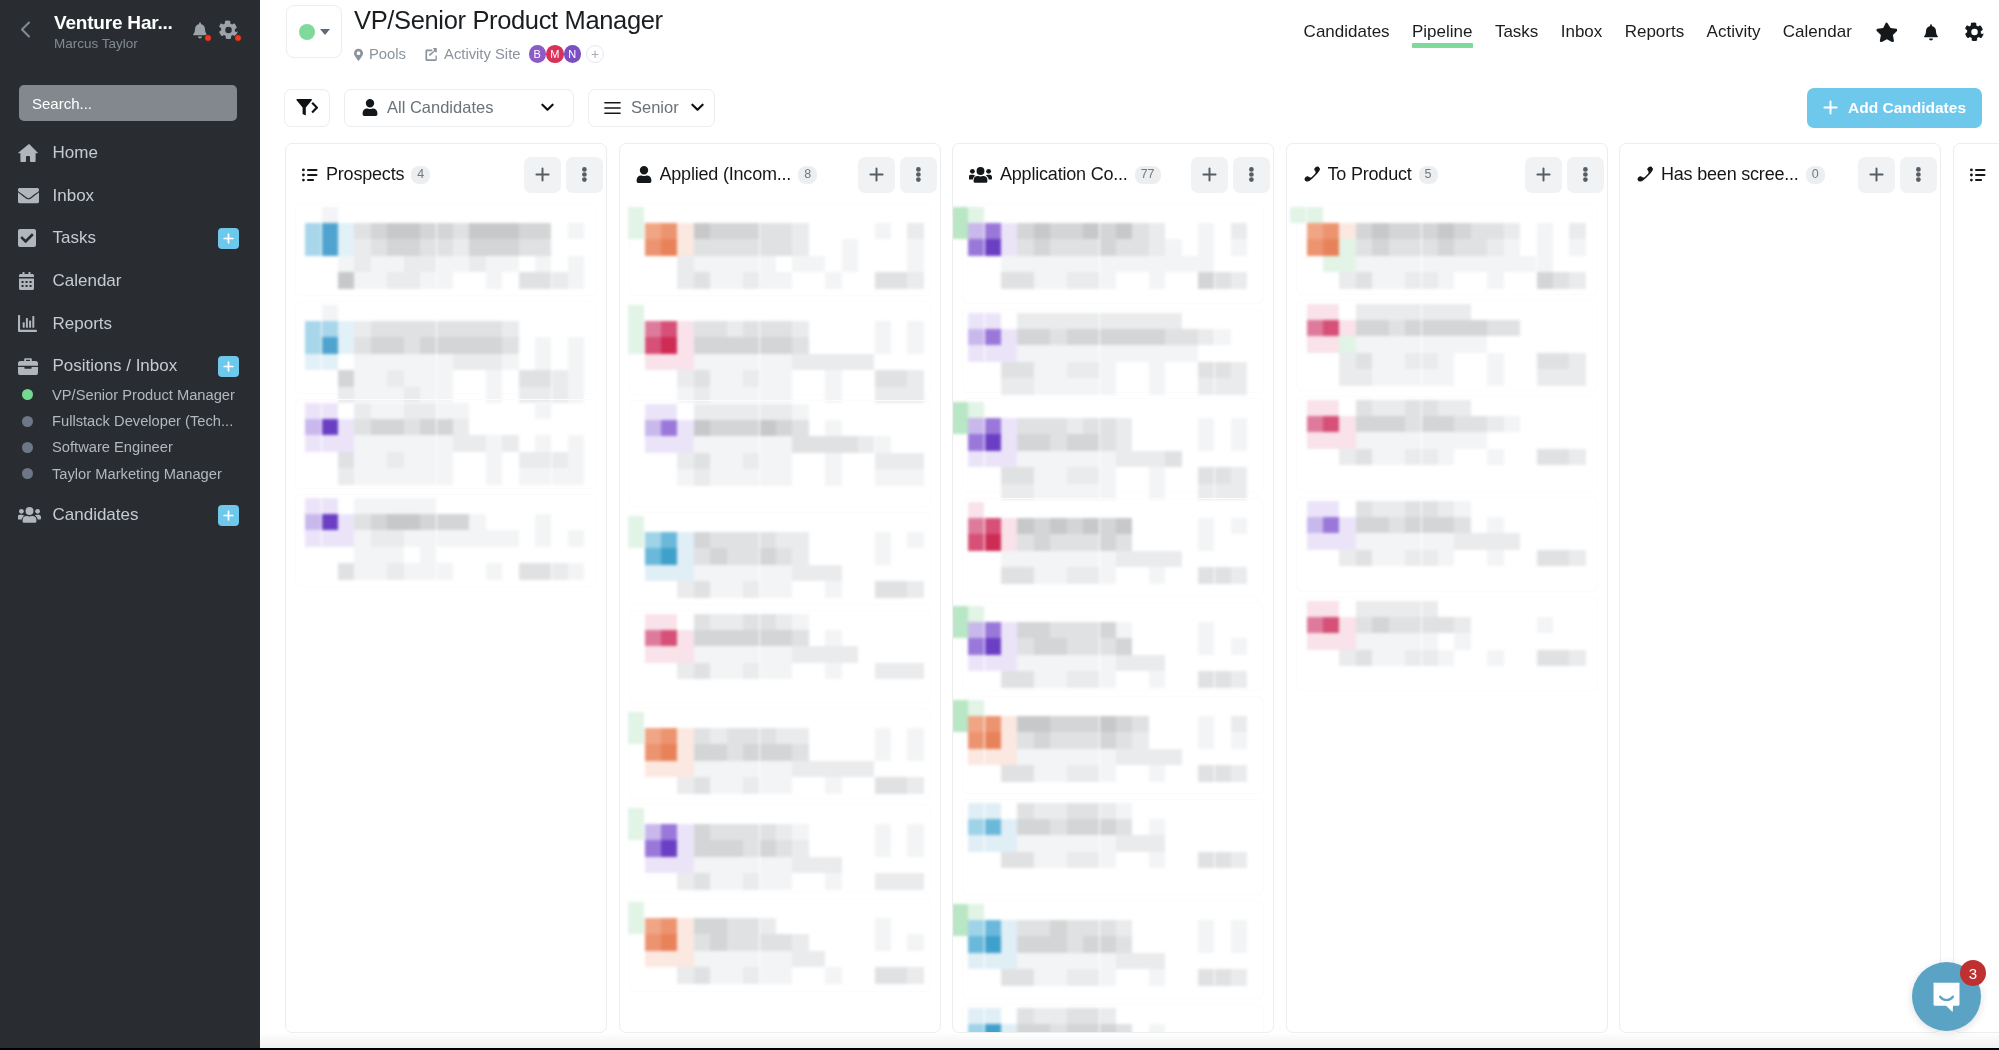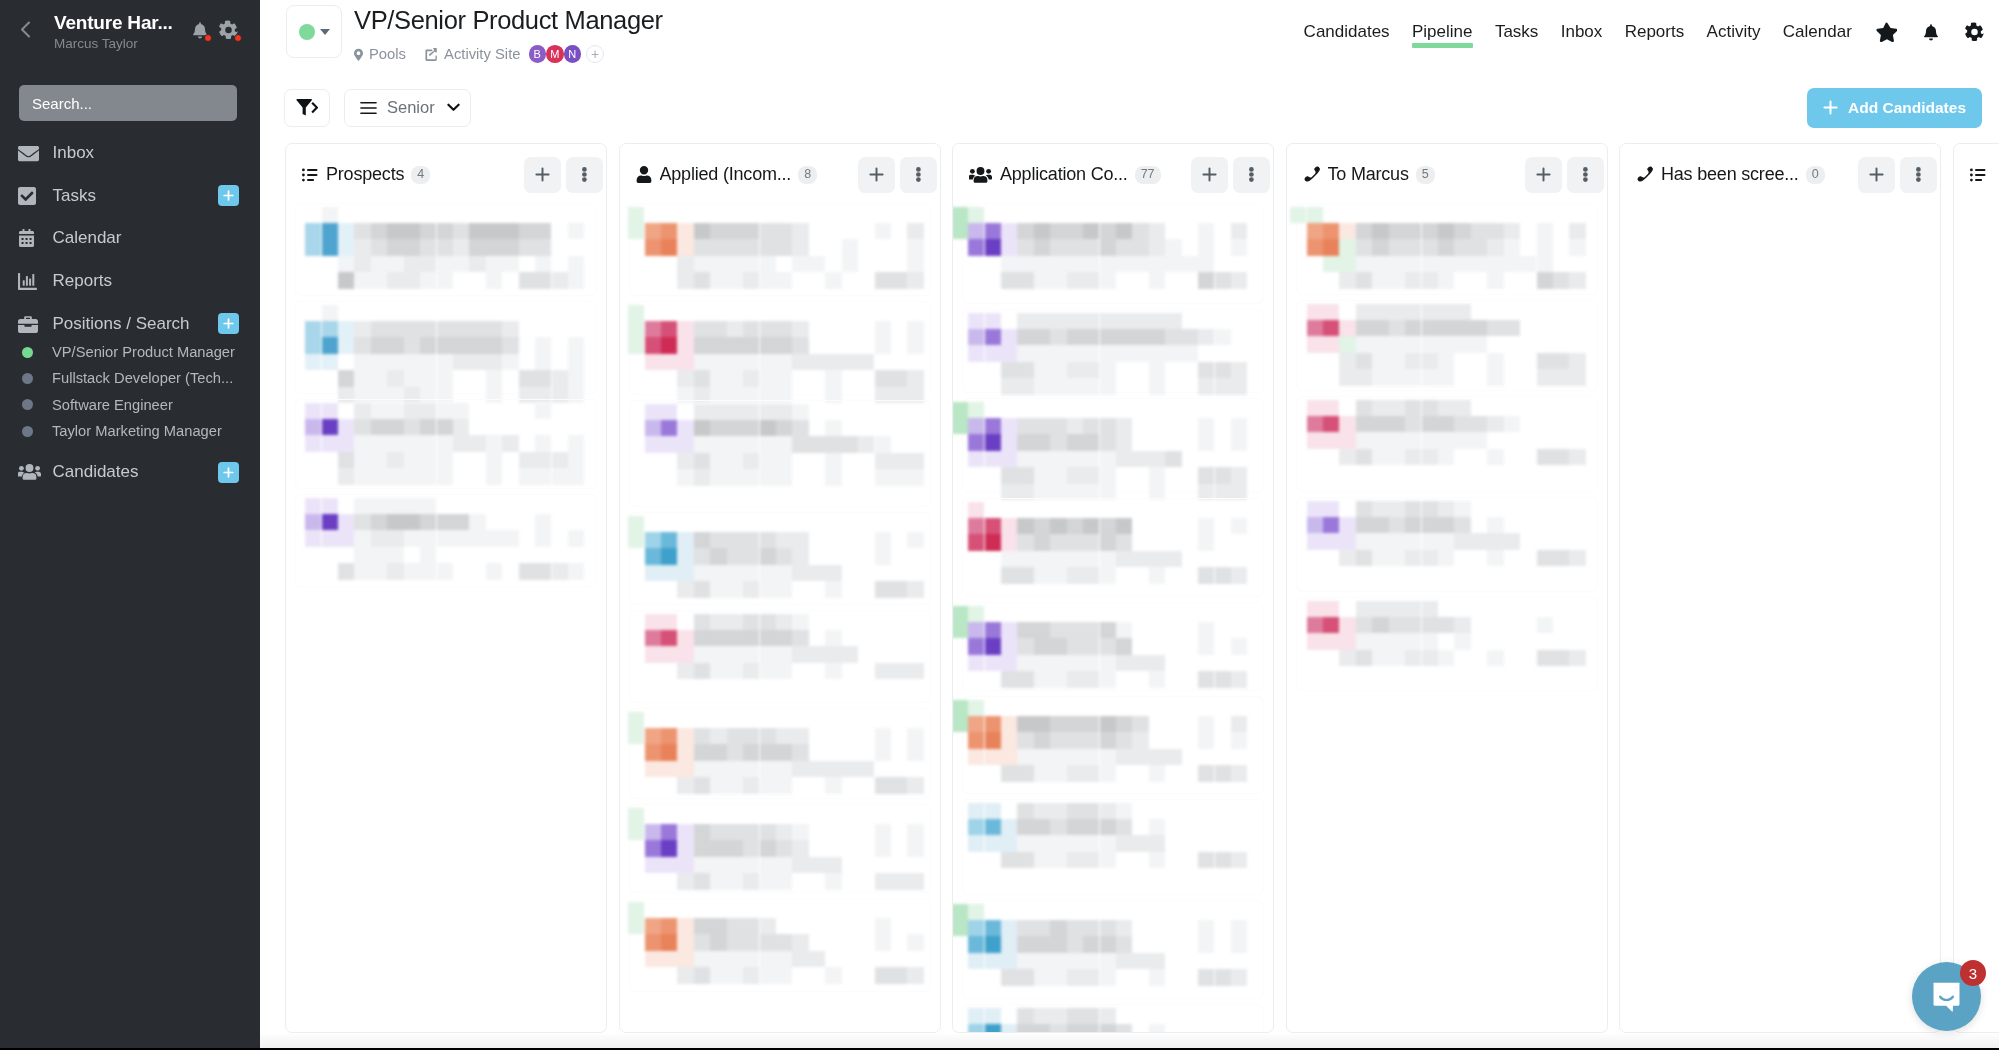--- a/index.html
+++ b/index.html
@@ -102,20 +102,28 @@
             <span class="dot-red"></span>
           </div>
       </div>
     </div>
     <div class="sb-search">
         <span>Search...</span>
       </div>
     <nav class="nav" id="sbnav">
         <div class="nav-item">
           <span class="ic">
+            <svg width="22" height="18" viewBox="0 0 22 18" fill="currentColor">
+              <path d="M10.6.3.2 8.8c-.2.2 0 .5.2.5h2v7.9c0 .4.3.8.8.8h4c.4 0 .8-.4.8-.8v-4.3c0-.4.3-.8.8-.8h2.4c.4 0 .8.4.8.8v4.3c0 .4.3.8.8.8h4c.4 0 .8-.4.8-.8V9.3h2c.3 0 .4-.3.2-.5L11.4.3a.6.6 0 0 0-.8 0z"></path>
+            </svg>
+          </span>
+          <span>Home</span>
+        </div>
+        <div class="nav-item">
+          <span class="ic">
             <svg width="21" height="17" viewBox="0 0 21 17" fill="currentColor">
               <path d="M20.6 5.7c.2-.2.4 0 .4.2v8.7c0 1-.7 1.7-1.6 1.7H1.6C.7 16.3 0 15.6 0 14.6V5.9c0-.3.3-.4.4-.2 1 .7 2.2 1.7 6.3 4.7.8.6 2.3 1.9 3.8 1.9s3-1.3 3.8-1.9c4.1-3 5.3-4 6.3-4.7zM10.5 11.2c1 0 2.3-1.2 3.1-1.7C19.1 5.5 19.5 5.2 20.7 4.3c.2-.2.3-.4.3-.7v-.8c0-1-.7-1.7-1.6-1.7H1.6C.7 1.1 0 1.8 0 2.8v.8c0 .3.1.5.3.7 1.2.9 1.6 1.2 7.1 5.2.8.5 2.1 1.7 3.1 1.7z"></path>
             </svg>
           </span>
           <span>Inbox</span>
         </div>
         <div class="nav-item">
           <span class="ic">
             <svg width="18" height="18" viewBox="0 0 18 18" fill="currentColor">
               <path d="M16 0H2C.9 0 0 .9 0 2v14c0 1.1.9 2 2 2h14c1.1 0 2-.9 2-2V2c0-1.1-.9-2-2-2zM7.3 13.9 2.6 9.2a.5.5 0 0 1 0-.7l1.1-1.1c.2-.2.5-.2.7 0L7.6 10.6l6-6c.2-.2.5-.2.7 0l1.1 1.1c.2.2.2.5 0 .7L8 13.9c-.2.2-.5.2-.7 0z"></path>
@@ -145,21 +153,21 @@
             </svg>
           </span>
           <span>Reports</span>
         </div>
         <div class="nav-item">
           <span class="ic">
             <svg width="20" height="18" viewBox="0 0 20 18" fill="currentColor">
               <path d="M6.4 10.9V9.9H0v5.9c0 1.3 1 2.3 2.2 2.3h15.6c1.2 0 2.2-1 2.2-2.3V9.9h-6.4v1c0 .5-.4.9-.9.9H7.3a.9.9 0 0 1-.9-.9zm11.4-7h-4V2.1c0-.5-.4-.9-.9-.9H7.1c-.5 0-.9.4-.9.9v1.8h-4C.9 3.9 0 5 0 6.2v2.5h20V6.2c0-1.2-1-2.3-2.2-2.3zM12 3.9H8V2.7h4v1.2z"></path>
             </svg>
           </span>
-          <span>Positions / Search</span>
+          <span>Positions / Inbox</span>
           <span class="nav-plus" style="background: rgb(109, 200, 236);">
             <span>
               <svg width="11" height="11" viewBox="0 0 12 12" fill="none">
                 <path d="M6 1.3v9.4M1.3 6h9.4" stroke="currentColor" stroke-width="1.9" stroke-linecap="round"></path>
               </svg>
             </span>
           </span>
         </div>
         <div class="sub-item" style="margin-top:-6px">
           <span class="sub-dot green"></span>
@@ -278,20 +286,33 @@
 
     <div class="toolbar">
       <div class="btn btn-filter">
           <span>
             <svg width="22" height="17" viewBox="0 0 22 17" fill="none">
               <path d="M.6 1.3 6.6 8.5v6.6l3.2 1.4V8.5l6-7.2c.4-.5 0-1.3-.6-1.3H1.2c-.7 0-1 .8-.6 1.3z" fill="currentColor"></path>
               <path d="m16.9 4.5 4 4.1-4 4.1" stroke="currentColor" stroke-width="2.2" stroke-linecap="square"></path>
             </svg>
           </span>
         </div>
+      <div class="btn btn-sel">
+        <span style="margin-left:3px;color:#15181b">
+            <svg width="16" height="17" viewBox="0 0 14 15" fill="currentColor">
+              <path d="M7 7.5a3.7 3.7 0 1 0 0-7.4 3.7 3.7 0 0 0 0 7.4zm2.6.9h-.5c-.6.3-1.3.5-2.1.5s-1.5-.2-2.1-.5h-.5A3.9 3.9 0 0 0 .5 12.3v1.2c0 .8.6 1.4 1.4 1.4h10.2c.8 0 1.4-.6 1.4-1.4v-1.2A3.9 3.9 0 0 0 9.6 8.4z"></path>
+            </svg>
+          </span>
+        <span style="margin-left:9px">All Candidates</span>
+        <span class="caret" style="margin-right:5px">
+            <svg width="13" height="9" viewBox="0 0 14 9" fill="none">
+              <path d="M1.5 1.5 7 7l5.5-5.5" stroke="currentColor" stroke-width="2.3" stroke-linecap="round" stroke-linejoin="round"></path>
+            </svg>
+          </span>
+      </div>
       <div class="btn btn-sel btn-sel2">
         <span style="margin-left:1px;color:#15181b">
             <svg width="17" height="14" viewBox="0 0 18 14" fill="none">
               <path d="M1 1.5h16M1 7h16M1 12.5h16" stroke="currentColor" stroke-width="1.7" stroke-linecap="round"></path>
             </svg>
           </span>
         <span style="margin-left:10px">Senior</span>
         <span class="caret" style="margin-right:4px;margin-left:12px">
             <svg width="13" height="9" viewBox="0 0 14 9" fill="none">
               <path d="M1.5 1.5 7 7l5.5-5.5" stroke="currentColor" stroke-width="2.3" stroke-linecap="round" stroke-linejoin="round"></path>
@@ -1593,21 +1614,21 @@
             </div>
           </div>
         </section>
         <section class="col">
           <div class="col-head">
             <span class="col-icon">
               <svg width="17" height="17" viewBox="0 0 17 17" fill="currentColor">
                 <path d="M16.4 1.9A2.3 2.3 0 0 0 12.9.9l-1.1 1c-.6.6-.7 1.6-.2 2.3l.6.8c.6.8.5 2-.2 2.7l-3.2 3.2c-.7.7-1.8.8-2.7.2l-.8-.6c-.7-.5-1.6-.4-2.3.2l-1 1.1a2.3 2.3 0 0 0 1 3.5c1.4.5 2.9.1 4-.8 2-1.6 4-3.5 5.9-5.5 1.8-1.9 3.3-3.7 4-5.6.2-.6.2-1-.5-1.5z"></path>
               </svg>
             </span>
-            <span class="col-title">To Marcus</span>
+            <span class="col-title">To Product</span>
             <span class="col-count">5</span>
             <span class="col-btns">
               <span class="cb">
                 <span>
                   <svg width="15" height="15" viewBox="0 0 16 16" fill="none">
                     <path d="M8 1.5v13M1.5 8h13" stroke="currentColor" stroke-width="2.1" stroke-linecap="round"></path>
                   </svg>
                 </span>
               </span>
               <span class="cb">

